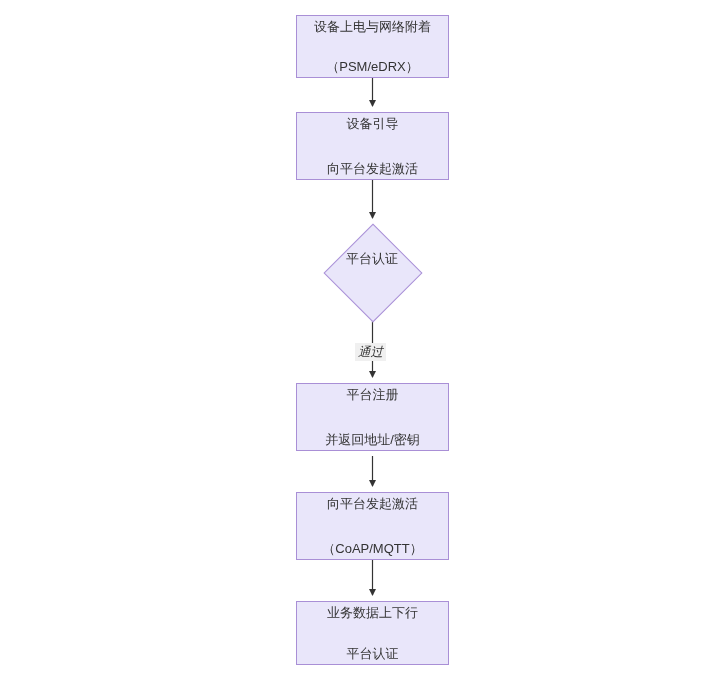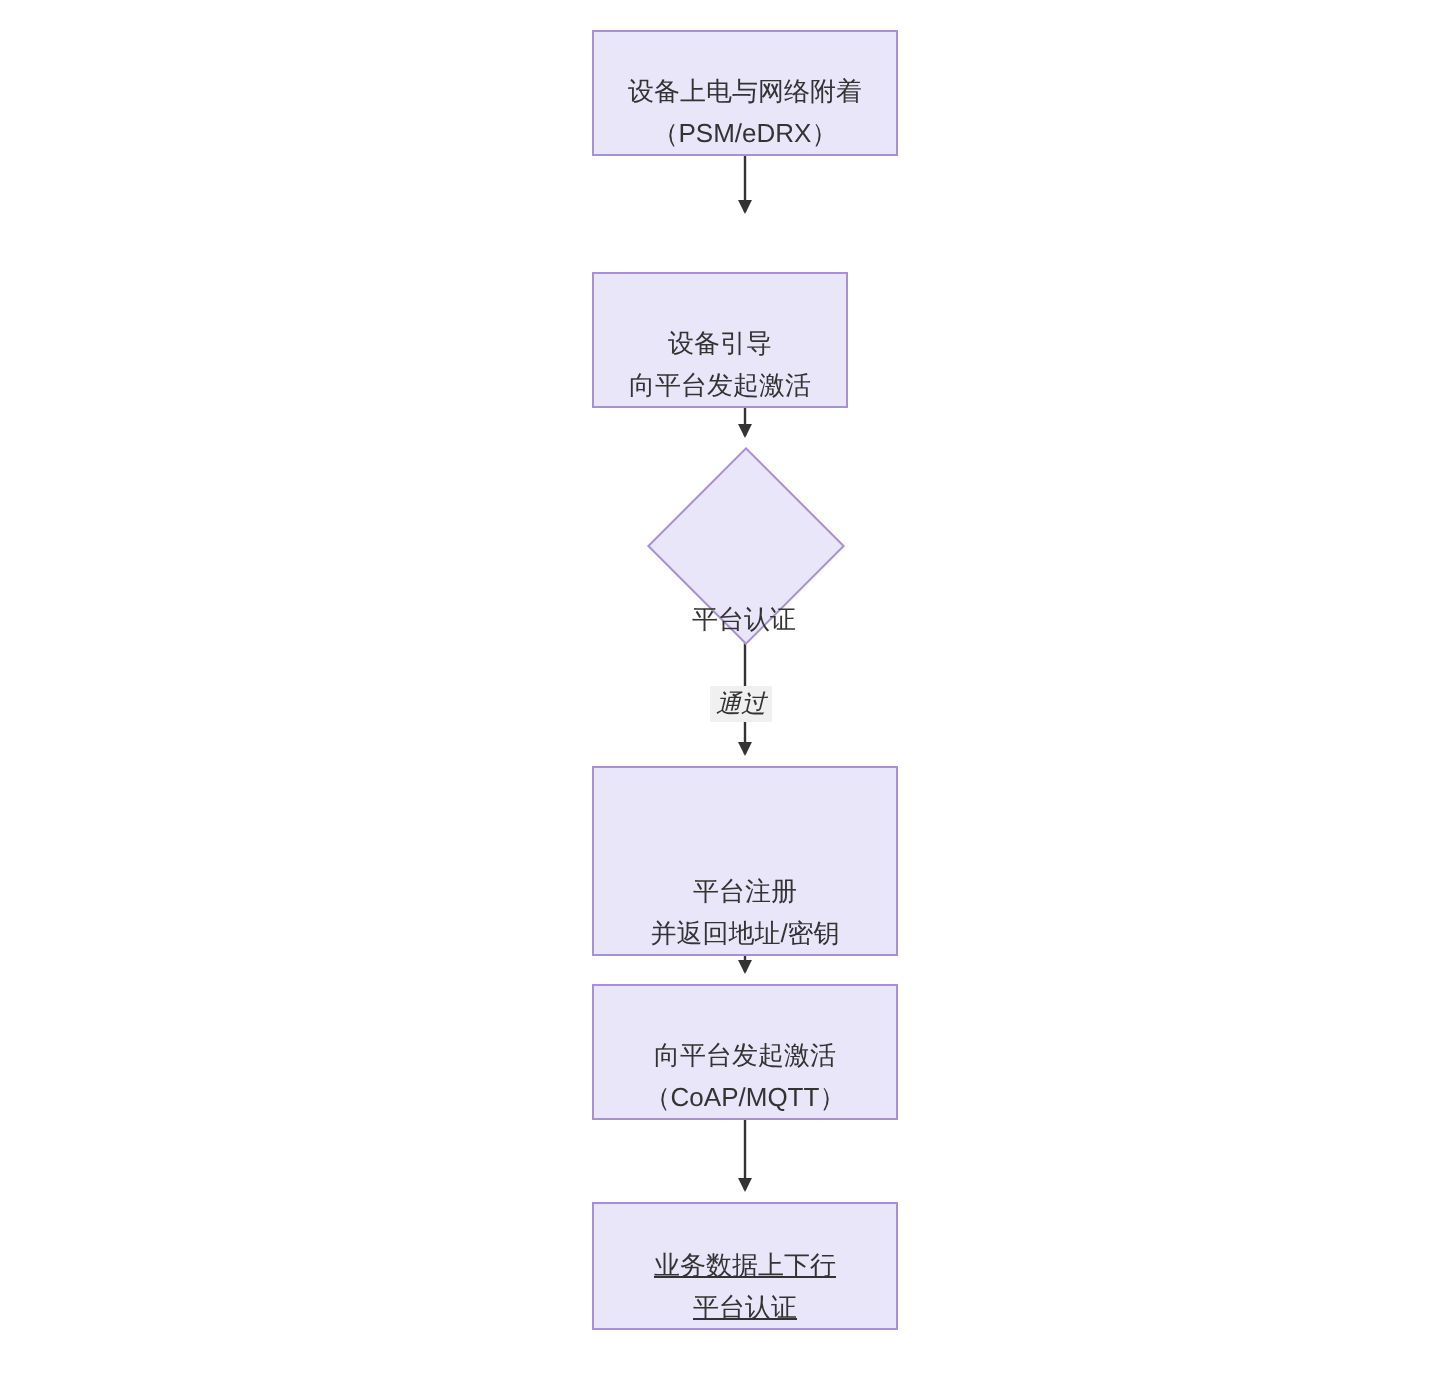--- a/index.html
+++ b/index.html
@@ -23,40 +23,40 @@
     height: 700px;
   }
 
   
   .node {
     position: absolute;
     box-sizing: border-box;
     display: flex;
     flex-direction: column;
     align-items: center;
-    justify-content: flex-end;
+    justify-content: space-between;
     color: #333333;
     font-size: 13px;
     line-height: 21px;
     text-align: center;
     z-index: 3;
     white-space: nowrap;
   }
 
   .node-rect {
     background: #e9e6fa;
     border: 1.4px solid #a98fd6;
   }
 
   
   #node-power     { left: 296px; top: 15px;  width: 153px; height: 63px; }
-  #node-bootstrap { left: 296px; top: 112px; width: 128px; height: 68px; margin-top: 24px; }
-  #node-register  { left: 296px; top: 383px; width: 153px; height: 95px; }
+  #node-bootstrap { left: 296px; top: 112px; width: 153px; height: 68px; }
+  #node-register  { left: 296px; top: 383px; width: 153px; height: 68px; }
   #node-channel   { left: 296px; top: 492px; width: 153px; height: 68px; }
-  #node-data      { left: 296px; top: 601px; width: 153px; height: 64px; text-decoration: underline; }
+  #node-data      { left: 296px; top: 601px; width: 153px; height: 64px; }
 
   
   #node-auth {
     left: 324px;
     top: 224px;
     width: 96px;
     height: 96px;
     background: transparent;
     border: none;
   }

